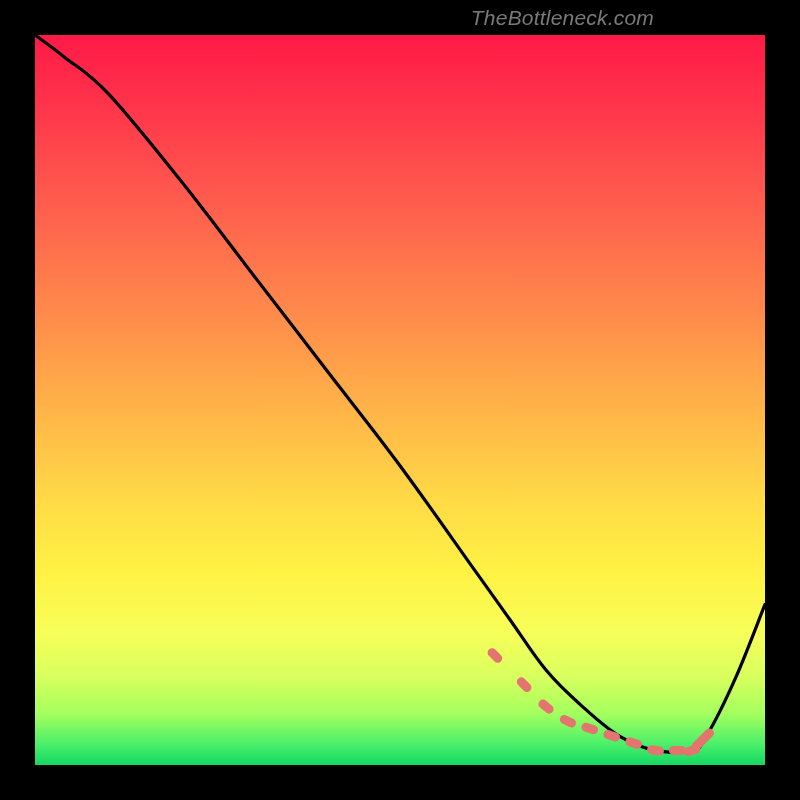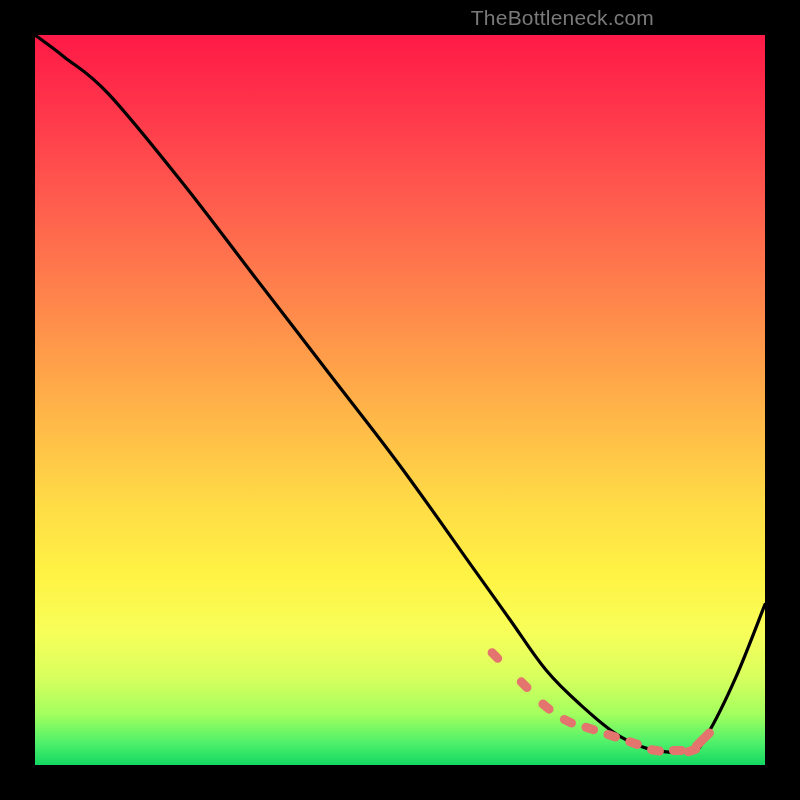--- a/index.html
+++ b/index.html
@@ -11,20 +11,21 @@
     overflow: hidden;
     font-family: Arial, Helvetica, sans-serif;
   }
   .frame {
     position: absolute;
     left: 0;
     top: 0;
     width: 666px;
     height: 800px;
     background: #000;
+    font-style: italic;
   }
   .plot-area {
     position: absolute;
     left: 35px;
     top: 35px;
     width: 730px;
     height: 730px;
     
     background: linear-gradient(
       to bottom,

